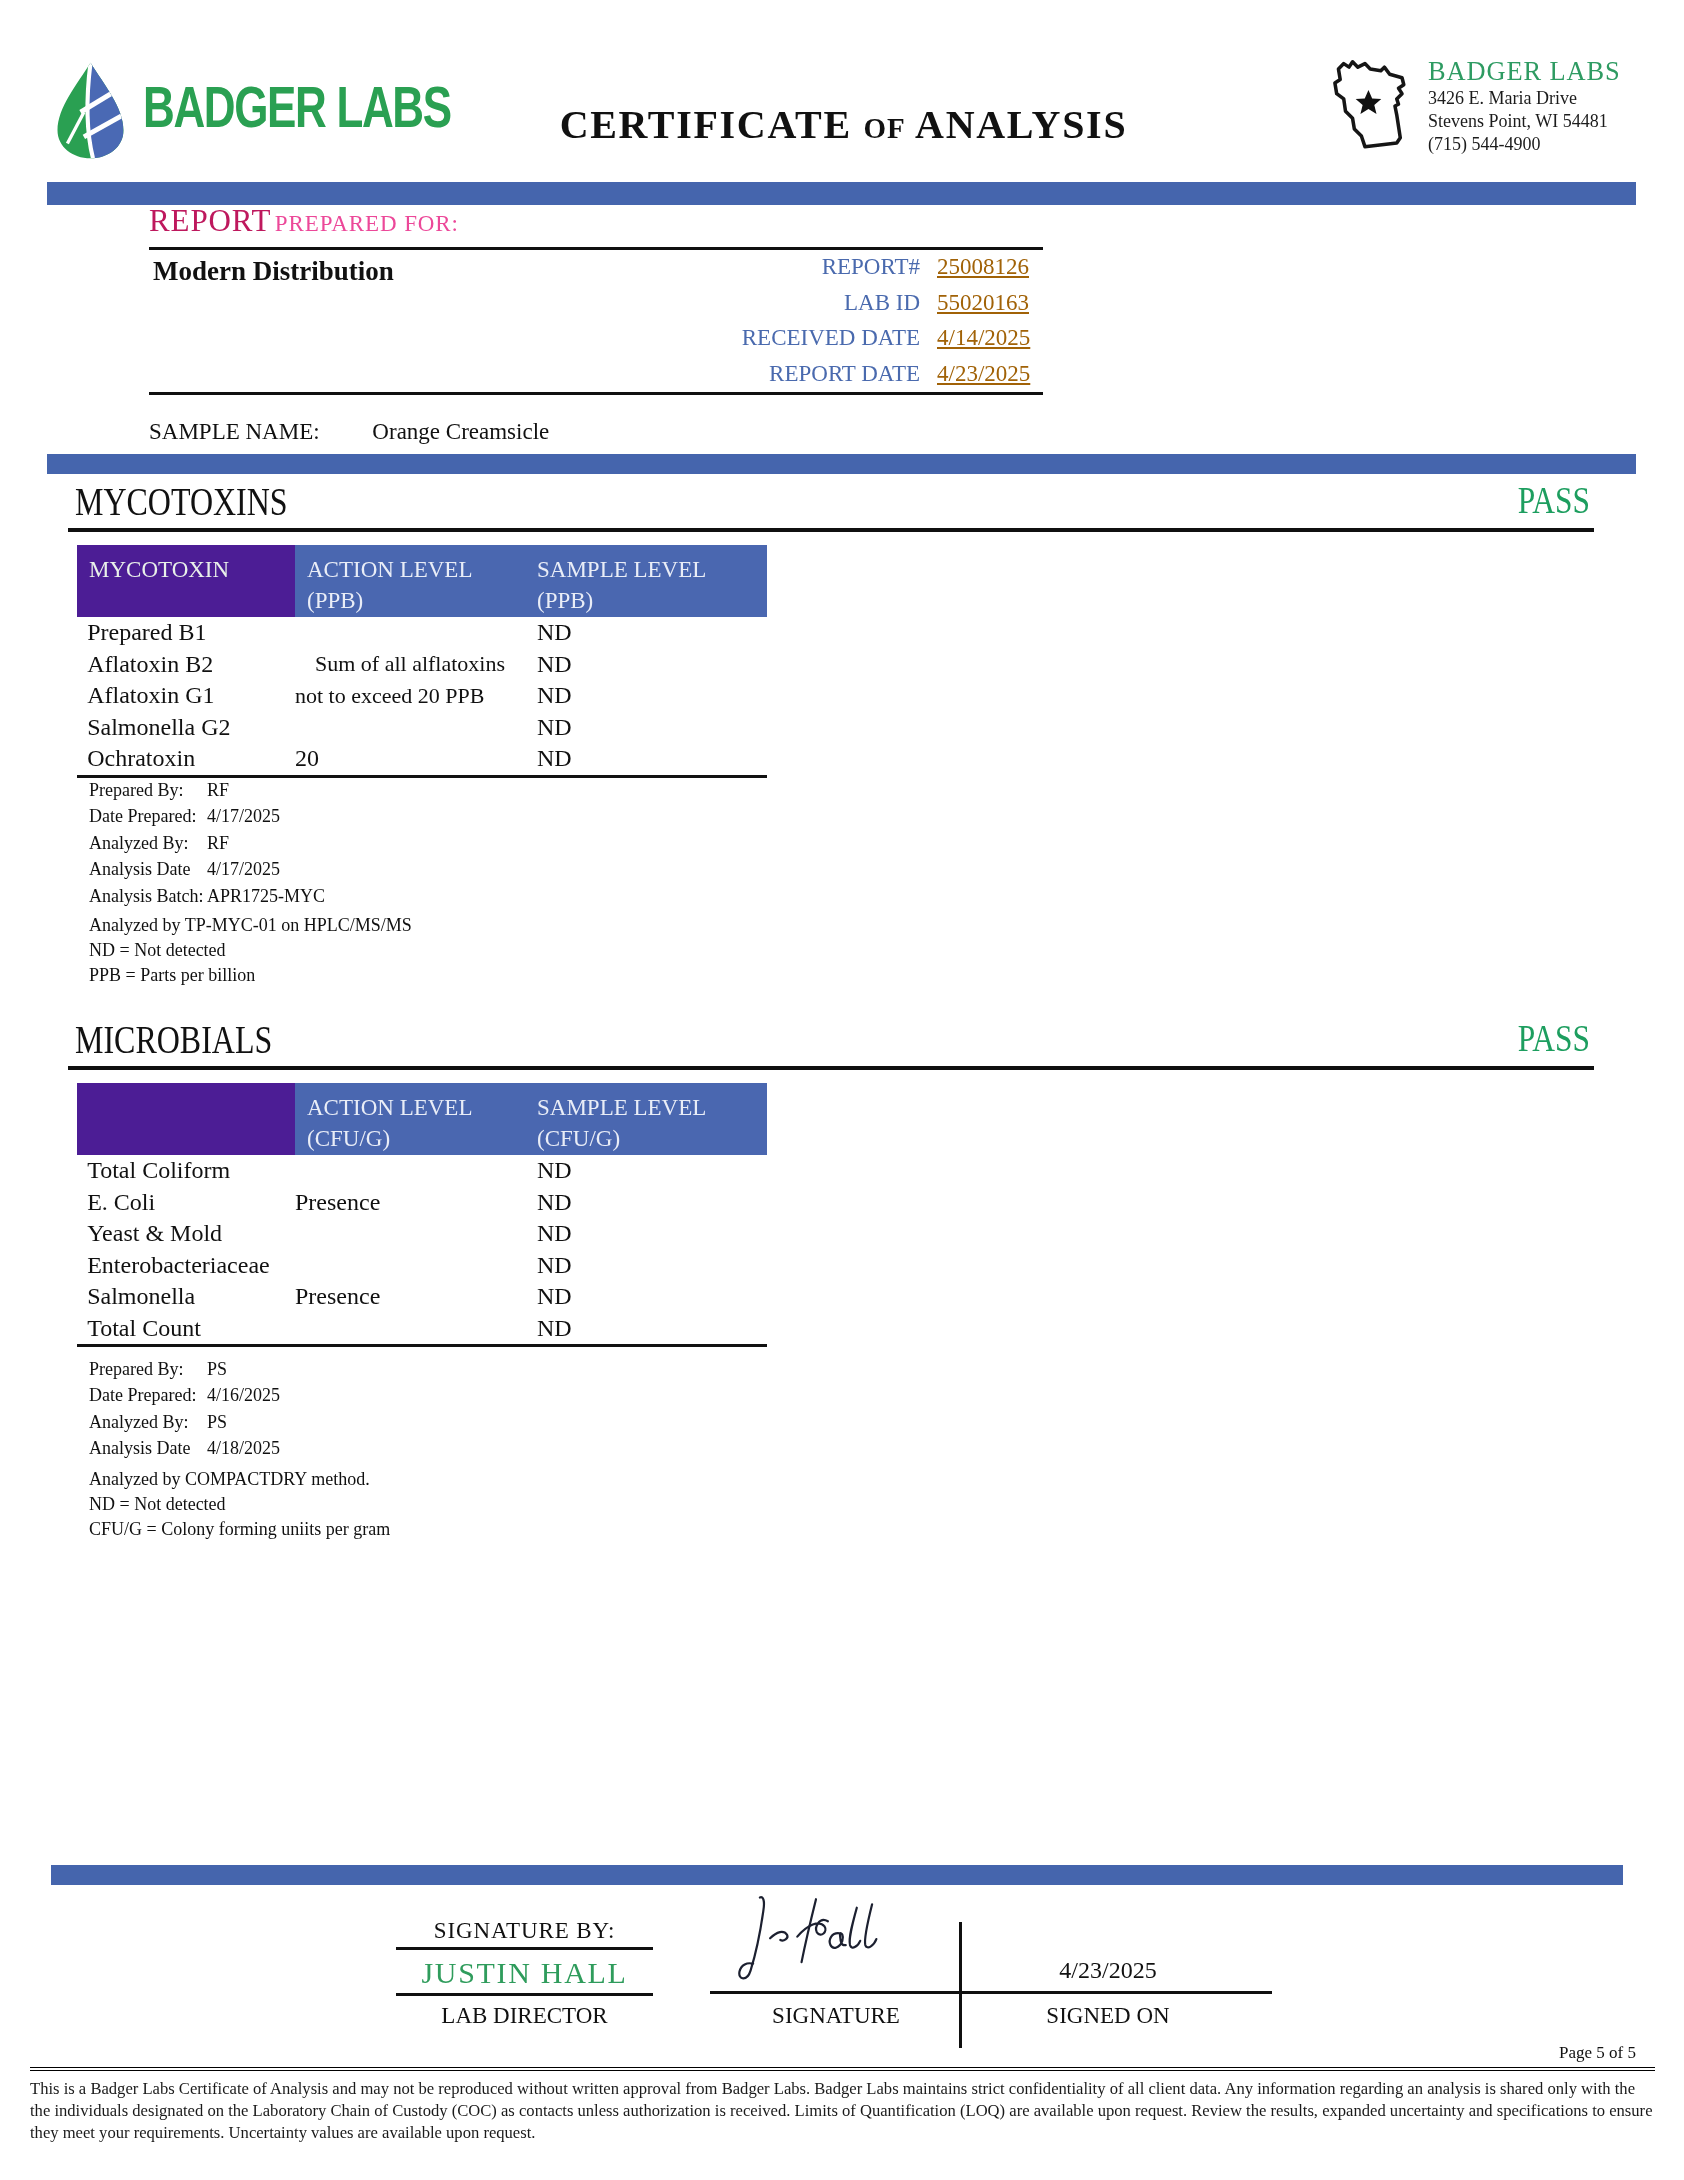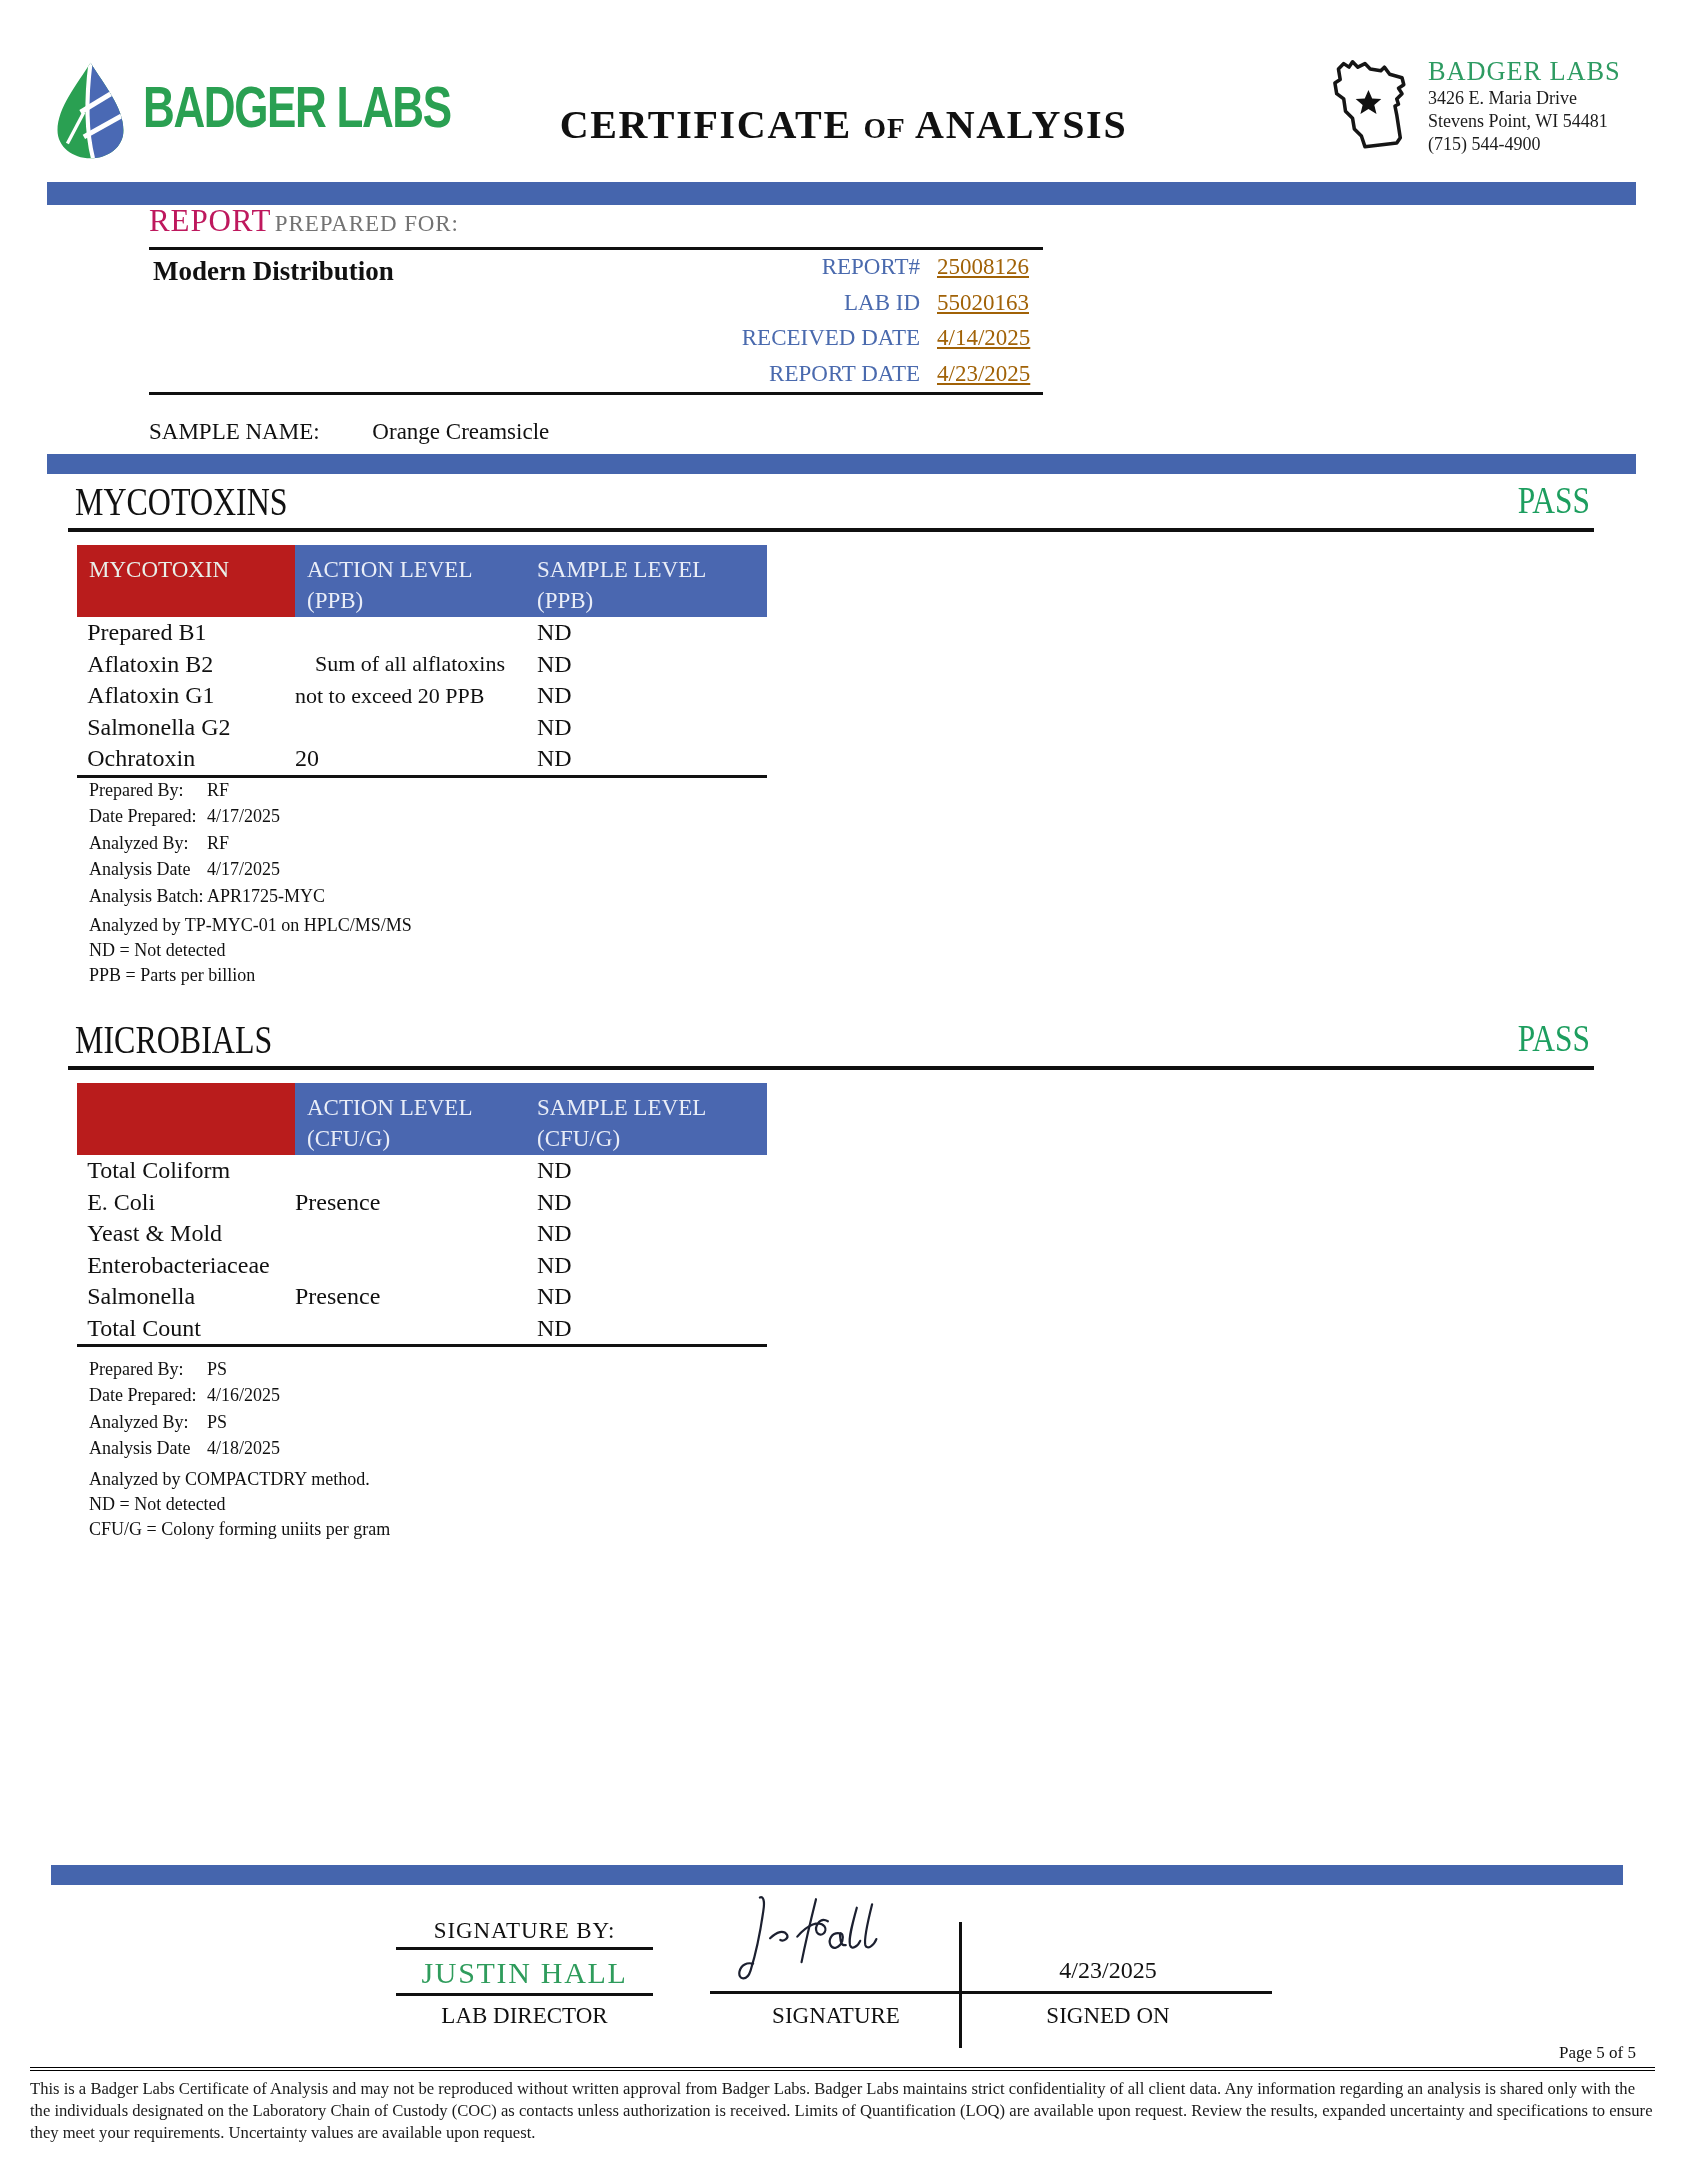--- a/index.html
+++ b/index.html
@@ -13,38 +13,38 @@
   .coa-title{left:426px;top:101px;width:835px;text-align:center;font-weight:bold;font-size:40px;letter-spacing:1.7px;white-space:nowrap;}
   .coa-title .of{font-size:29px;letter-spacing:0.9px;}
   .wi-icon{left:1319px;top:49px;}
   .lab-block{left:1428px;top:56px;line-height:23px;}
   .lab-name{font-size:26.4px;color:#2e9b62;letter-spacing:0.9px;line-height:31px;}
   .lab-addr{font-size:18px;color:#1c1c1c;}
   .bar-top{left:47px;top:182px;width:1589px;height:23px;}
   
   .report-hdr{left:149px;top:203px;white-space:nowrap;}
   .report-word{font-size:31px;color:#be185d;letter-spacing:0.9px;}
-  .prepared-for{font-size:23px;color:#737373;letter-spacing:0.9px;}
+  .prepared-for{font-size:23px;color:#ec4899;letter-spacing:0.9px;}
   .line-r1{left:149px;top:247px;width:894px;height:3.4px;}
   .client{left:153px;top:256px;font-size:27px;font-weight:bold;}
   .fieldrow{position:absolute;left:545px;width:503px;white-space:nowrap;}
   .fieldrow .flabel{display:inline-block;width:375px;text-align:right;color:#4a6aae;font-size:23px;}
   .fieldrow .fvalue{display:inline-block;margin-left:13.6px;font-size:23px;color:#a16207;text-decoration:underline;}
   .line-r2{left:149px;top:392px;width:894px;height:3.4px;}
   .sample-row{left:149px;top:419px;font-size:23px;white-space:nowrap;}
   .sample-row .sname{margin-left:47px;}
   .bar-myco{left:47px;top:454px;width:1589px;height:20.4px;}
   
   .sec-title{font-size:41px;letter-spacing:0;transform:scaleX(0.78);transform-origin:left top;white-space:nowrap;}
   .pass{font-size:37px;color:#1d9e5f;transform:scaleX(0.85);transform-origin:right top;}
   
   .coa-table{position:absolute;left:77px;width:690px;}
   .thead{display:grid;grid-template-columns:218px 230px 242px;}
   .thead .cell{box-sizing:border-box;height:72px;padding:8.5px 5.1px 0 12px;font-size:23px;line-height:31px;color:#e9f0ea;}
-  .cell.g{background:#b91c1c;}
+  .cell.g{background:#4c1d95;}
   .cell.b{background:#4a67b0;color:#e9edf7;}
   .trow{display:grid;grid-template-columns:218px 230px 242px;height:31.5px;align-items:center;font-size:24px;}
   .trow .a{padding-left:10.2px;}
   .trow .s{padding-left:12px;}
   .tbody{border-bottom:3.4px solid #111;}
   
   .meta{position:absolute;left:89px;font-size:18px;line-height:26.4px;}
   .meta .mrow{white-space:nowrap;}
   .meta .ml{display:inline-block;width:118px;}
   .meta .mv{display:inline-block;}

